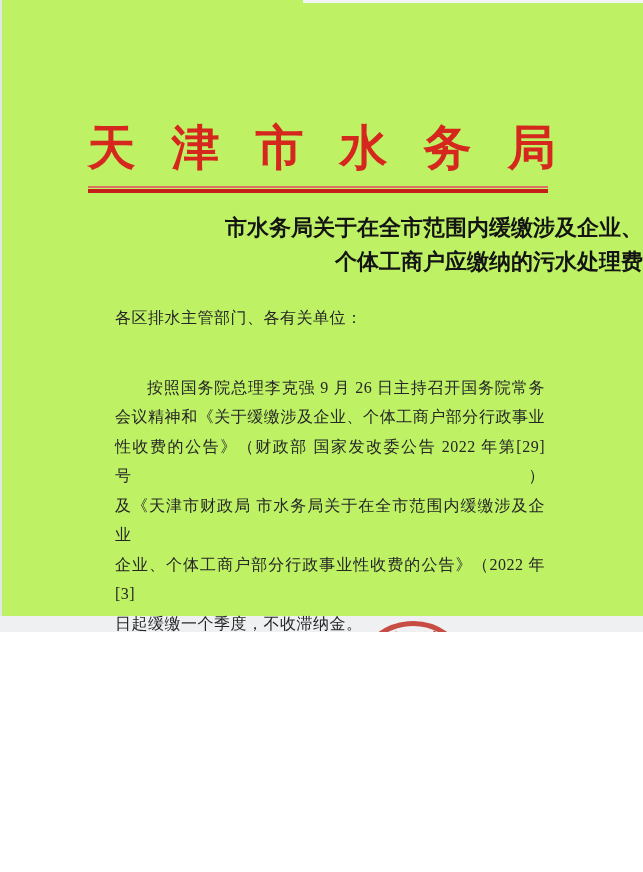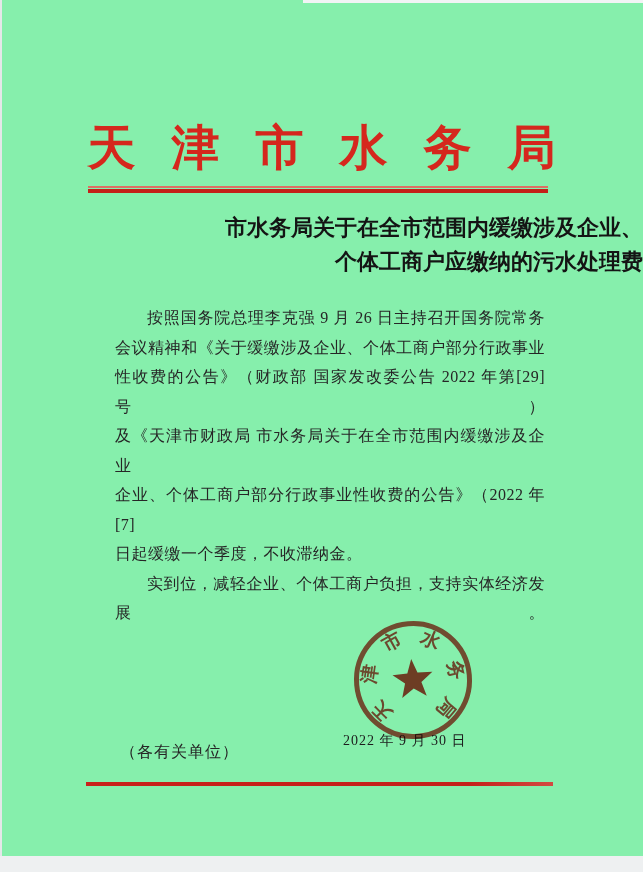--- a/index.html
+++ b/index.html
@@ -1,21 +1,21 @@
 <!DOCTYPE html>
 <html><head>
 <meta charset="utf-8">
 <style>
   * { margin: 0; padding: 0; box-sizing: border-box; }
   html, body { background: #ffffff; }
   .page {
     position: relative;
     width: 643px;
-    height: 872px;
-    background: #86efac;
+    height: 632px;
+    background: #bef264;
     overflow: hidden;
     font-family: "Liberation Serif", "DejaVu Serif", serif;
   }
   
   .edge-left {
     position: absolute; left: 0; top: 0; width: 2px; height: 100%;
     background: #e4e7e9;
   }
   .edge-bottom {
     position: absolute; left: 0; bottom: 0; width: 100%; height: 16px;
@@ -56,21 +56,21 @@
   .body {
     position: absolute; top: 303px; left: 115px; width: 430px;
     font-size: 16px;
     color: #262626;
     line-height: 29.5px;
     letter-spacing: 0.5px;
   }
   .salutation { text-align: left; }
   .para .line { text-align: justify; }
   .para .line.fill { text-align-last: justify; }
-  .para .line:first-child { text-indent: 2em; }
+  .para .line:first-child { text-indent: 2em; margin-top: 40px; }
   
   .doc-date {
     position: absolute; top: 732px; left: 343px;
     font-size: 14px;
     color: #1c1c1c;
     letter-spacing: 1px;
     white-space: nowrap;
   }
   
   .public-note {
@@ -110,27 +110,28 @@
   <div class="agency">天津市水务局</div>
 
   <div class="head-rule"></div>
 
   <div class="doc-title">
     <div>市水务局关于在全市范围内缓缴涉及企业、</div>
     <div>个体工商户应缴纳的污水处理费</div>
   </div>
 
   <div class="body">
+    <div class="salutation">各区排水主管部门、各有关单位：</div>
     <div>
         <div class="para">
           <div class="line fill">按照国务院总理李克强 9 月 26 日主持召开国务院常务</div>
           <div class="line fill">会议精神和《关于缓缴涉及企业、个体工商户部分行政事业</div>
           <div class="line fill">性收费的公告》（财政部 国家发改委公告 2022 年第[29]号）</div>
           <div class="line fill">及《天津市财政局 市水务局关于在全市范围内缓缴涉及企业</div>
-          <div class="line fill">企业、个体工商户部分行政事业性收费的公告》（2022 年[7]</div>
+          <div class="line fill">企业、个体工商户部分行政事业性收费的公告》（2022 年[3]</div>
           <div class="line">日起缓缴一个季度，不收滞纳金。</div>
         </div>
         <div class="para">
           <div class="line fill">实到位，减轻企业、个体工商户负担，支持实体经济发展。</div>
         </div>
       </div>
   </div>
 
   <div class="doc-date">2022 年 9 月 30 日</div>
 

